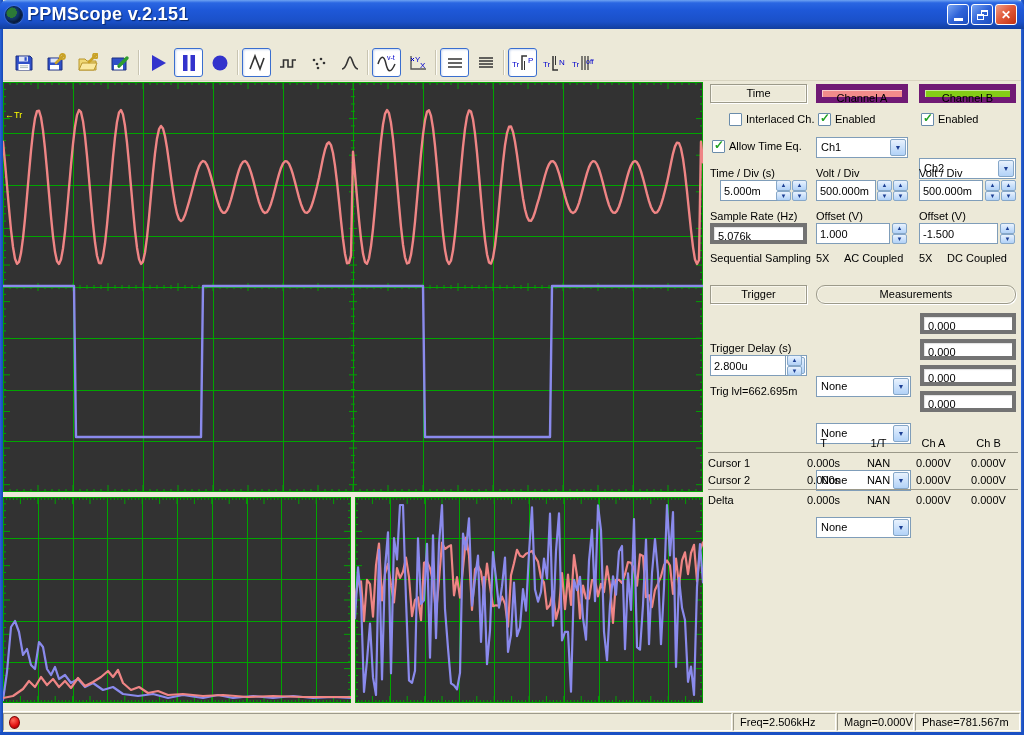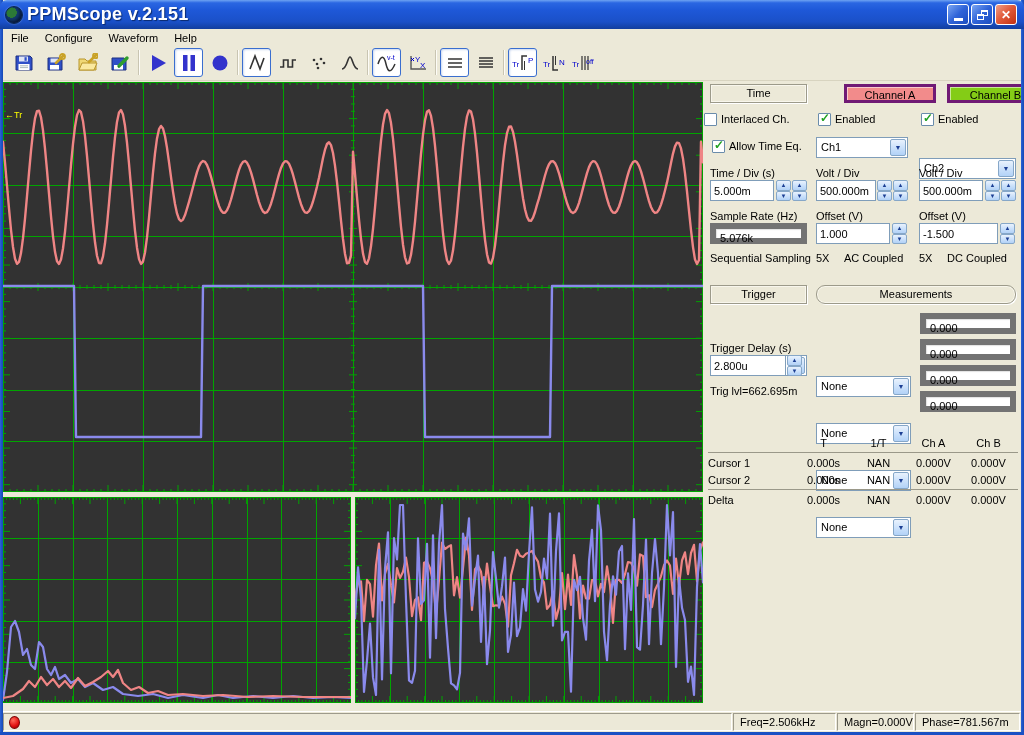--- a/index.html
+++ b/index.html
@@ -49,30 +49,30 @@
   
   .scope { position:absolute; background:#323232; line-height:0; }
   #scope-main { left:3px; top:82px; }
   #scope-fft { left:3px; top:497px; }
   #scope-phase { left:355px; top:497px; }
   
   .rightpanel { position:absolute; left:704px; top:82px; width:317px; height:629px; background:#ece9d8; font-size:11px; }
   .rp { position:absolute; }
   .hdr-btn { background:#ece9d8; border:1px solid #9c9a8a; box-shadow:inset 0 0 0 1px #f8f6ec, 1px 1px 0 #fff;
     text-align:center; font-size:11px; line-height:17px; height:19px; color:#000; }
-  .ch-btn { border:3px solid #701a75; box-shadow:inset 1px 1px 0 rgba(255,255,255,.55);
-    text-align:center; font-size:11px; line-height:17px; height:19px; color:#000;margin-left:28px; }
+  .ch-btn { border:6px solid #701a75; box-shadow:inset 1px 1px 0 rgba(255,255,255,.55);
+    text-align:center; font-size:11px; line-height:17px; height:19px; color:#000; }
   .cb { display:inline-block; width:13px; height:13px; background:#fff; border:1px solid #6a8cab;
     vertical-align:-3px; margin-right:4px; position:relative; border-radius:1px;}
   .cb .tick { display:none; position:absolute; left:1px; top:-3px; color:#21a121; font-size:12px; font-weight:bold; }
   .cb.checked .tick { display:block; }
   .lbl { color:#000; white-space:nowrap; }
   .txtin { height:21px; background:#fff; border:1px solid #7f9db9; font-family:"Liberation Sans",sans-serif;
     font-size:11px; padding:0 3px; color:#000; }
-  .sunken { height:21px; background:#fff; border:6px solid #737373; box-shadow:inset 1px 1px 1px rgba(0,0,0,.12);
+  .sunken { height:21px; background:#fff; border:4px solid #737373; box-shadow:inset 1px 1px 1px rgba(0,0,0,.12);
     font-size:11px; line-height:19px; padding:0 4px; color:#000; }
   .combo { position:relative; height:21px; background:#fff; border:1px solid #7f9db9; }
   .combo .val { position:absolute; left:4px; top:3px; font-size:11px; color:#000; }
   .combo .arrow-btn { position:absolute; right:1px; top:1px; bottom:1px; width:16px;
     background:linear-gradient(180deg,#e9f2fd 0%, #cfe3fb 45%, #b2d2f7 100%); border:1px solid #86a7c8; border-radius:2px;
     display:flex; align-items:center; justify-content:center; }
   .combo .arrow-btn span { color:#1c3f94; font-size:7px; line-height:1; }
   .spin { display:inline-flex; flex-direction:column; width:15px; height:21px; }
   .spin .sb { flex:1; background:linear-gradient(180deg,#e9f2fd 0%, #cfe3fb 45%, #b2d2f7 100%);
     border:1px solid #86a7c8; border-radius:2px; color:#1c3f94; font-size:6px; line-height:8px; text-align:center; }
@@ -112,26 +112,20 @@
             <div class="sq1"></div>
             <div class="sq2"></div>
           </div>
       </div>
       <div class="cap-btn cap-red">
           <div class="g-close">✕</div>
         </div>
     </div>
   </div>
 
-  <div class="menubar">
-    <div class="menu-item">File</div>
-    <div class="menu-item">Configure</div>
-    <div class="menu-item">Waveform</div>
-    <div class="menu-item">Help</div>
-  </div>
 
   <div class="toolbar">
     <div class="tbtn" style="left:6px">
       <svg width="20" height="20">
         <path d="M2 3 h14 l2 2 v12 H2 Z" fill="#3050c8" stroke="#1c2f80"></path>
           <rect x="5" y="3.5" width="9" height="5" fill="#dfe5f5"></rect>
           <rect x="10.5" y="4.2" width="2.2" height="3.6" fill="#3050c8"></rect>
           <rect x="4.5" y="11" width="11" height="6" fill="#fff"></rect>
           <path d="M6 12.8h8M6 14.6h8" stroke="#9aa" stroke-width="0.8"></path>
       </svg>
@@ -282,21 +276,21 @@
         <polyline points="0,100.4 3,86.3 6,84.4 9,124.1 12,82.9 15,87.2 18,119.6 21,68.3 24,46.5 27,103.4 30,76.9 33,66.8 36,88.2 39,105.5 42,71.1 45,81.0 48,74.8 51,60.7 54,80.1 57,119.1 60,103.0 63,100.3 66,123.1 69,65.8 72,64.5 75,71.1 78,84.6 81,116.3 84,82.8 87,45.6 90,52.0 93,49.8 96,48.2 99,98.3 102,80.2 105,100.7 108,71.2 111,40.6 114,58.2 117,113.0 120,72.3 123,68.6 126,74.8 129,95.9 132,66.7 135,89.7 138,109.1 141,108.3 144,108.6 147,99.6 150,106.7 153,129.7 156,78.3 159,66.3 162,52.8 165,58.7 168,59.9 171,56.8 174,55.6 177,53.9 180,59.7 183,64.6 186,80.7 189,85.4 192,111.9 195,108.0 198,94.5 201,121.9 204,110.4 207,76.2 210,112.1 213,77.6 216,107.9 219,58.1 222,78.6 225,121.3 228,88.5 231,101.4 234,101.6 237,83.1 240,82.8 243,99.3 246,86.8 249,95.2 252,69.3 255,88.6 258,126.0 261,82.9 264,82.8 267,86.1 270,77.2 273,65.0 276,65.7 279,71.6 282,88.7 285,57.4 288,58.9 291,100.1 294,98.2 297,110.1 300,92.9 303,86.7 306,79.3 309,68.2 312,63.5 315,68.5 318,97.0 321,61.7 324,88.1 327,63.5 330,55.4 333,77.2 336,56.0 339,47.8 342,84.5 345,53.2 348,45.5" fill="none" stroke="#ef8585" stroke-width="2.2" stroke-linejoin="round" stroke-linecap="round"></polyline>
         <polyline points="0,121.4 3,70.4 6,101.3 9,195.0 12,163.3 15,126.6 18,180.4 21,198.0 24,52.8 27,182.4 30,71.7 33,35.3 36,176.3 39,41.2 42,62.4 45,8.0 48,8.0 51,102.5 54,183.4 57,185.9 60,173.7 63,41.3 66,106.9 69,103.4 72,46.9 75,160.7 78,38.4 81,141.1 84,47.2 87,8.0 90,112.2 93,151.1 96,186.4 99,188.4 102,192.4 105,175.9 108,36.7 111,52.5 114,21.4 117,108.7 120,82.5 123,58.7 126,144.9 129,80.0 132,167.2 135,133.3 138,55.2 141,81.4 144,110.6 147,89.2 150,60.5 153,154.9 156,137.7 159,85.5 162,139.1 165,130.3 168,92.1 171,113.7 174,56.3 177,10.4 180,92.6 183,104.6 186,94.9 189,61.6 192,81.4 195,16.7 198,128.6 201,54.1 204,16.3 207,143.5 210,134.9 213,134.9 216,194.7 219,82.8 222,93.2 225,79.8 228,121.1 231,142.7 234,63.9 237,32.8 240,104.2 243,8.4 246,33.4 249,134.7 252,163.1 255,108.1 258,79.3 261,97.7 264,54.6 267,49.0 270,152.1 273,76.4 276,113.0 279,22.2 282,150.1 285,152.7 288,108.1 291,42.6 294,147.1 297,76.0 300,42.0 303,76.2 306,147.2 309,90.4 312,8.0 315,58.4 318,15.2 321,169.9 324,80.8 327,110.8 330,123.0 333,184.8 336,169.5 339,198.0 342,89.8 345,47.1 348,85.4" fill="none" stroke="#8a8aec" stroke-width="2.2" stroke-linejoin="round" stroke-linecap="round"></polyline>
       </svg></div>
 
   <div class="rightpanel">
 
     <div class="rp hdr-btn" style="left:6px; top:2px; width:97px;">Time</div>
     <div class="rp ch-btn" style="left:112px; top:2px; width:92px; background:#f28b8b;">Channel A</div>
     <div class="rp ch-btn" style="left:215px; top:2px; width:97px; background:#84cc16;">Channel B</div>
 
-    <div class="rp" style="left:0; top:31px;">
+    <div class="rp" style="left:25px; top:31px;">
       <span class="cb"></span><span class="lbl">Interlaced Ch.</span>
     </div>
     <div class="rp" style="left:114px; top:31px;">
       <span class="cb checked"><span class="tick">✓</span></span><span class="lbl">Enabled</span>
     </div>
     <div class="rp" style="left:217px; top:31px;">
       <span class="cb checked"><span class="tick">✓</span></span><span class="lbl">Enabled</span>
     </div>
 
     <div class="rp" style="left:8px; top:58px;">
@@ -312,21 +306,21 @@
       <span class="val">Ch2</span>
       <span class="arrow-btn">
           <span>▼</span>
         </span>
     </div>
 
     <div class="rp lbl" style="left:6px; top:85px;">Time / Div (s)</div>
     <div class="rp lbl" style="left:112px; top:85px;">Volt / Div</div>
     <div class="rp lbl" style="left:215px; top:85px;">Volt / Div</div>
 
-    <input class="rp txtin" style="left: 6px; top: 98px; width: 64px;" value="5.000m">
+    <input class="rp txtin" style="left: 16px; top: 98px; width: 64px;" value="5.000m">
     <div class="rp dualspin" style="left:72px; top:98px;">
       <span class="spin">
           <span class="sb">▲</span>
           <span class="sb">▼</span>
         </span>
       <span class="spin">
           <span class="sb">▲</span>
           <span class="sb">▼</span>
         </span>
     </div>

